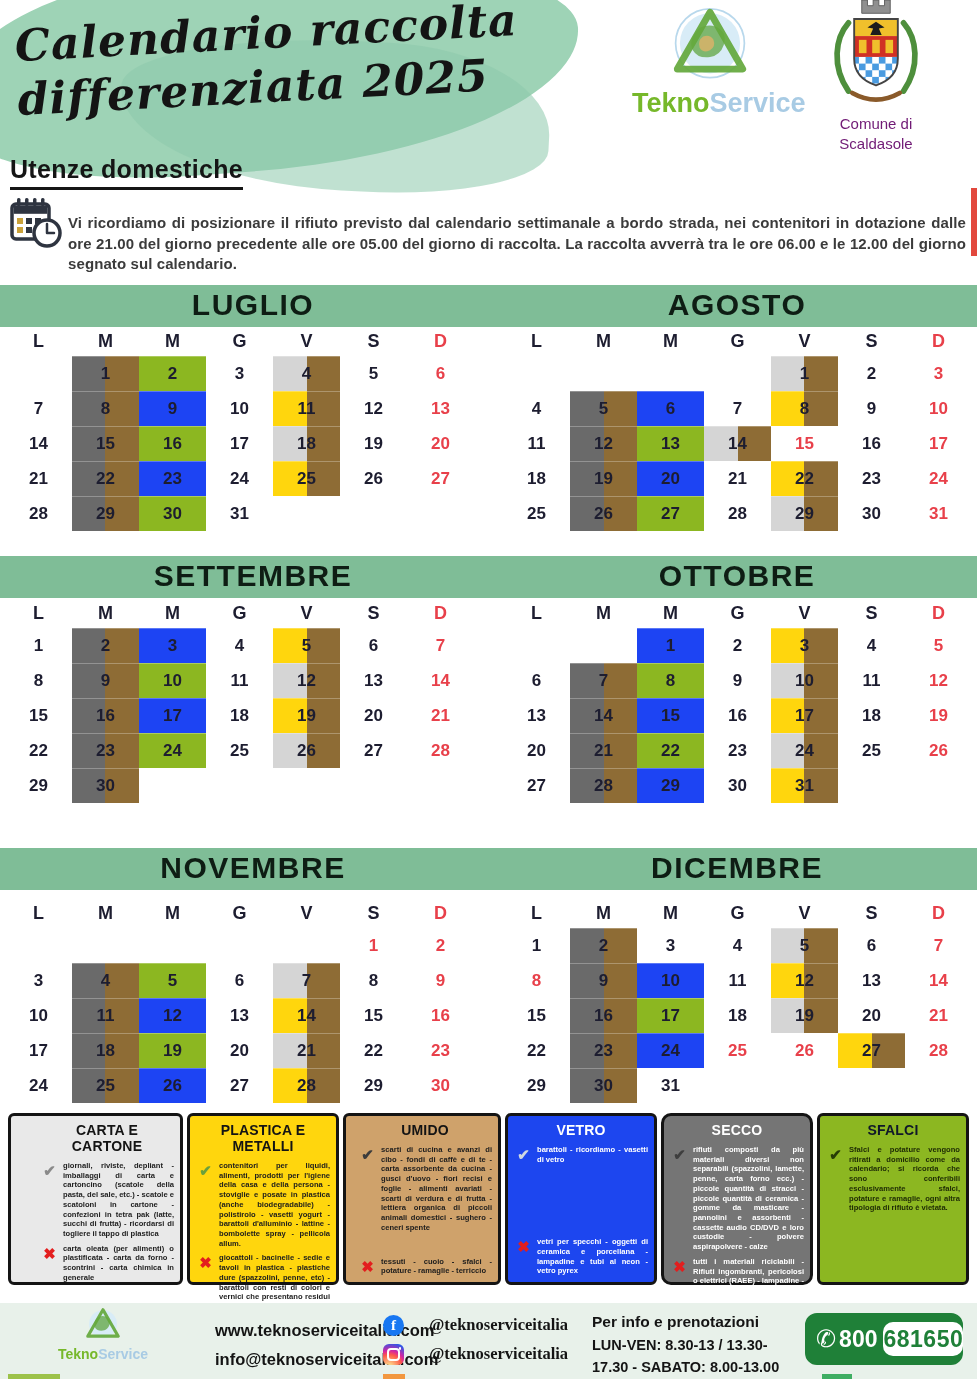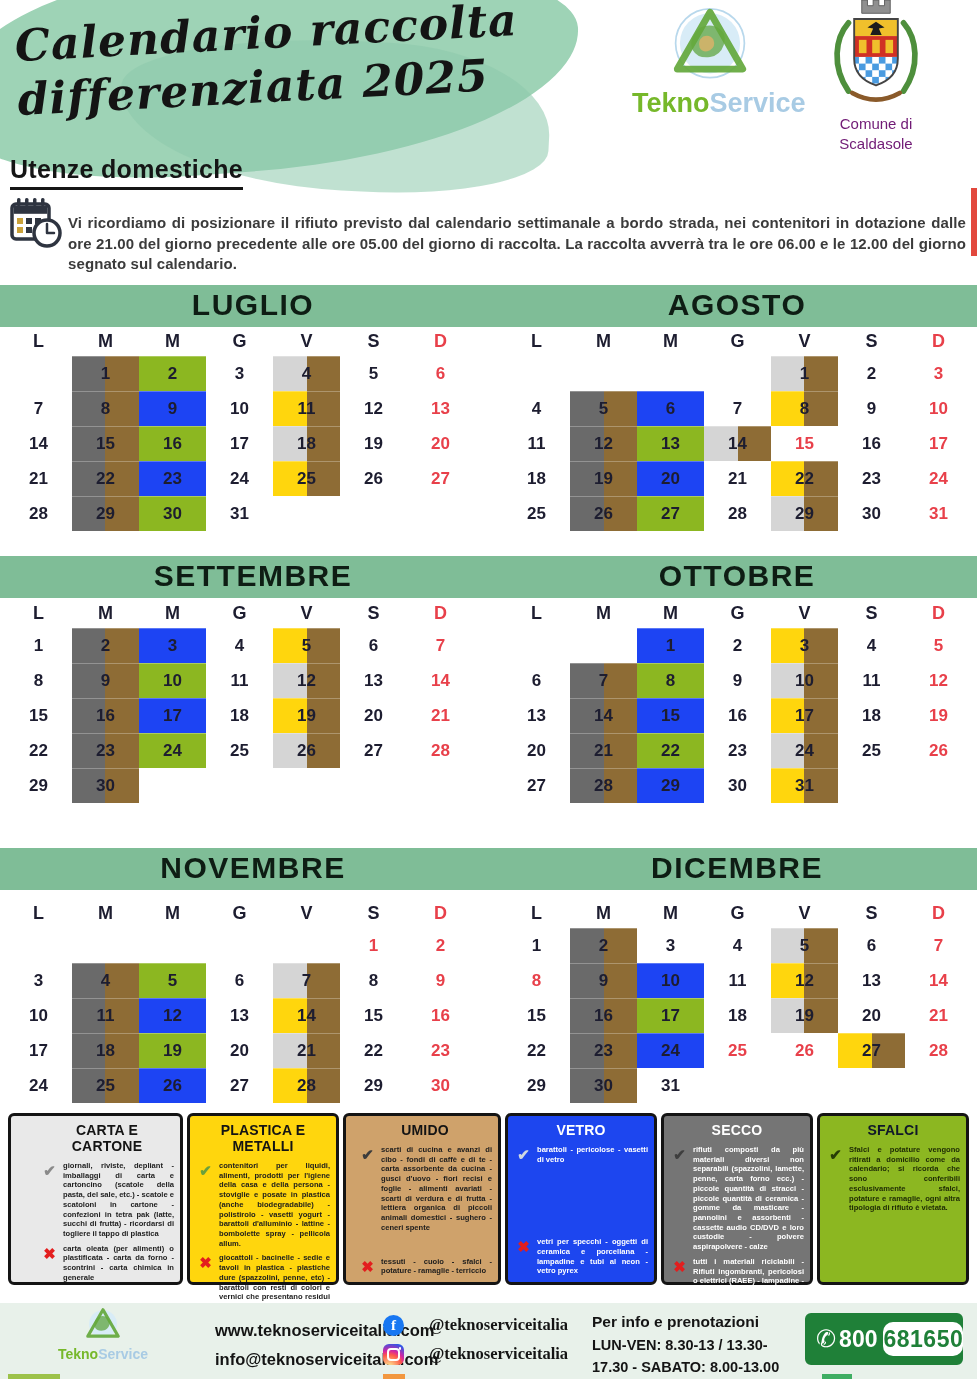--- a/index.html
+++ b/index.html
@@ -80,21 +80,21 @@
   .fb::before{content:"f";}
   .ig{width:21px;height:21px;border-radius:6px;position:relative;flex:none;
       background:radial-gradient(circle at 30% 110%,#fdf497 0%,#fd5949 45%,#d6249f 60%,#285AEB 90%);}
   .ig::before{content:"";position:absolute;left:4px;top:4px;width:9px;height:9px;
       border:2px solid #fff;border-radius:4px;}
   .ig::after{content:"";position:absolute;right:3px;top:3px;width:2.5px;height:2.5px;
       background:#fff;border-radius:50%;}
   .f-info{position:absolute;left:592px;top:7px;font-size:14.5px;font-weight:600;line-height:1.55;color:#141414;}
   .f-info .b{font-weight:800;font-size:15.5px;}
   .f-phone{position:absolute;left:805px;top:10px;width:158px;height:52px;
-           background:var(--phgreen);border:3px solid var(--phgreen);border-radius:6px;
+           background:var(--phgreen);border:3px solid var(--phgreen);border-radius:12px;
            box-sizing:border-box;display:flex;align-items:center;}
   .p-left{display:flex;align-items:center;gap:3px;padding:0 4px 0 8px;color:#fff;
           font-weight:800;font-size:23px;}
   .ph::before{content:"✆";font-size:24px;font-weight:400;}
   .p-right{background:#fff;border-radius:10px;margin:4px 5px 4px 2px;flex:1;height:34px;
            display:flex;align-items:center;justify-content:center;
            color:var(--phgreen);font-weight:800;font-size:23px;letter-spacing:.5px;}
   .bstrip{position:absolute;height:5px;bottom:0;}
 </style>
 </head>
@@ -482,28 +482,28 @@
         </div>
         <div class="lrow no-row">
           <span class="ic" style="color: rgb(227, 30, 30);">✖</span>
           <span class="tx">tessuti - cuoio - sfalci - potature - ramaglie - terriccio</span>
         </div>
       </div>
       <div class="lbox" style="background: rgb(29, 70, 239); color: rgb(255, 255, 255);">
         <div class="ltitle" style="color: rgb(255, 255, 255);">VETRO</div>
         <div class="lrow">
           <span class="ic" style="color: rgb(207, 216, 226);">✔</span>
-          <span class="tx">barattoli - pericolose - vasetti di vetro</span>
+          <span class="tx">barattoli - ricordiamo - vasetti di vetro</span>
         </div>
         <div class="lrow no-row">
           <span class="ic" style="color: rgb(227, 30, 30);">✖</span>
           <span class="tx">vetri per specchi - oggetti di ceramica e porcellana - lampadine e tubi al neon - vetro pyrex</span>
         </div>
       </div>
-      <div class="lbox" style="background: rgb(117, 117, 117); color: rgb(255, 255, 255);">
+      <div class="lbox" style="background: rgb(117, 117, 117); color: rgb(255, 255, 255); border-radius: 10px;">
         <div class="ltitle" style="color: rgb(255, 255, 255);">SECCO</div>
         <div class="lrow">
           <span class="ic" style="color: rgb(62, 62, 62);">✔</span>
           <span class="tx">rifiuti composti da più materiali diversi non separabili (spazzolini, lamette, penne, carta forno ecc.) - piccole quantità di stracci - piccole quantità di ceramica - gomme da masticare - pannolini e assorbenti - cassette audio CD/DVD e loro custodie - polvere aspirapolvere - calze</span>
         </div>
         <div class="lrow no-row">
           <span class="ic" style="color: rgb(227, 30, 30);">✖</span>
           <span class="tx">tutti i materiali riciclabili - Rifiuti ingombranti, pericolosi o elettrici (RAEE) - lampadine - pile - farmaci</span>
         </div>
       </div>

